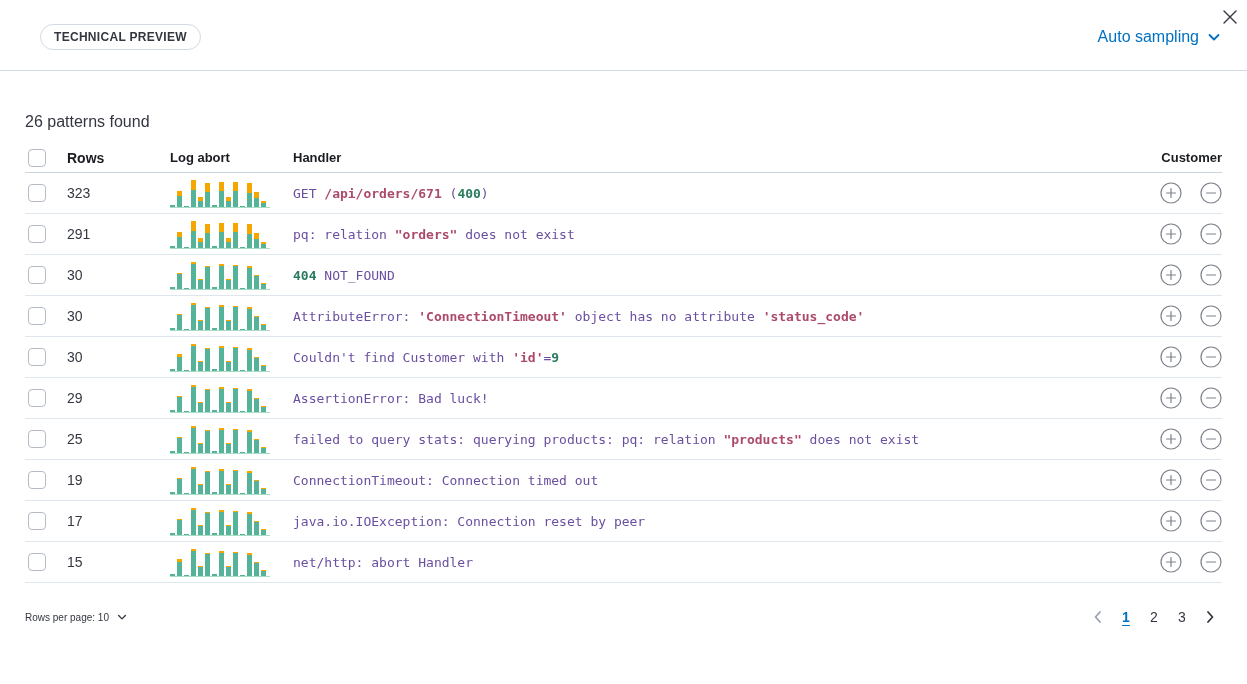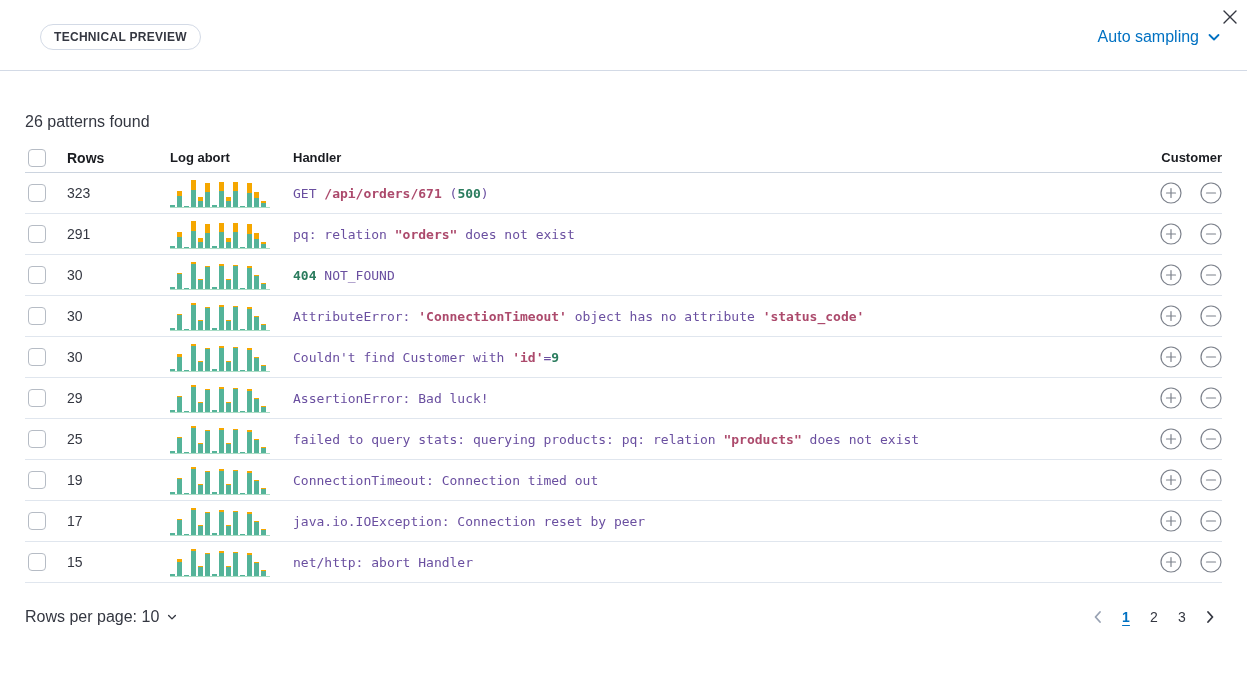--- a/index.html
+++ b/index.html
@@ -46,21 +46,21 @@
   .example-text{font-family:"DejaVu Sans Mono",monospace;font-size:13px;letter-spacing:0;}
   .tk-p{color:#6a4fa0;}
   .tk-r{color:#ac4a6c;font-weight:700;}
   .tk-g{color:#2b7c5e;font-weight:700;}
 
   .icon-btn{width:22px;height:22px;background:none;border:none;padding:0;cursor:pointer;display:flex;
             align-items:center;justify-content:center;}
 
   
   .tfooter{display:flex;align-items:center;justify-content:space-between;padding:0 25px;margin-top:22px;}
-  .rows-per-page{display:inline-flex;align-items:center;gap:7px;font-size:16px;color:#343741;
+  .rows-per-page{display:inline-flex;align-items:center;gap:7px;font-size:10px;color:#343741;
                  background:none;border:none;cursor:pointer;font-family:inherit;padding:0;}
   .pagination{display:flex;align-items:center;gap:4px;}
   .page-btn{min-width:24px;height:24px;display:flex;align-items:center;justify-content:center;
             font-size:14px;color:#343741;background:none;border:none;cursor:pointer;font-family:inherit;}
   .page-btn.active{color:#0071c2;font-weight:700;text-decoration:underline;text-underline-offset:3px;}
   .pg-chevron{width:24px;height:24px;display:flex;align-items:center;justify-content:center;
               background:none;border:none;cursor:pointer;padding:0;}
 </style>
 </head>
 <body>
@@ -159,21 +159,21 @@
                 <div class="seg o" style="height: 6px;"></div>
                 <div class="seg g" style="height: 9px;"></div>
               </div>
               <div class="bar">
                 <div class="seg o" style="height: 2px;"></div>
                 <div class="seg g" style="height: 4px;"></div>
               </div>
             </div>
     </div>
     <div class="cell-examples">
-      <span class="example-text"><span class="tk-p">GET </span><span class="tk-r">/api/orders/671</span><span class="tk-p"> (</span><span class="tk-g">500</span><span class="tk-p">)</span></span>
+      <span class="example-text"><span class="tk-p">GET </span><span class="tk-r">/api/orders/671</span><span class="tk-p"> (</span><span class="tk-g">400</span><span class="tk-p">)</span></span>
     </div>
     <div class="cell-actions">
       <button class="icon-btn">
         <svg width="22" height="22" viewBox="0 0 22 22">
                 <circle cx="11" cy="11" r="10" fill="none" stroke="#7d828c" stroke-width="1.2"></circle>
                 <path d="M6.5 11 H15.5 M11 6.5 V15.5" stroke="#7d828c" stroke-width="1.2" stroke-linecap="round"></path>
               </svg>
       </button>
       <button class="icon-btn">
         <svg width="22" height="22" viewBox="0 0 22 22">

